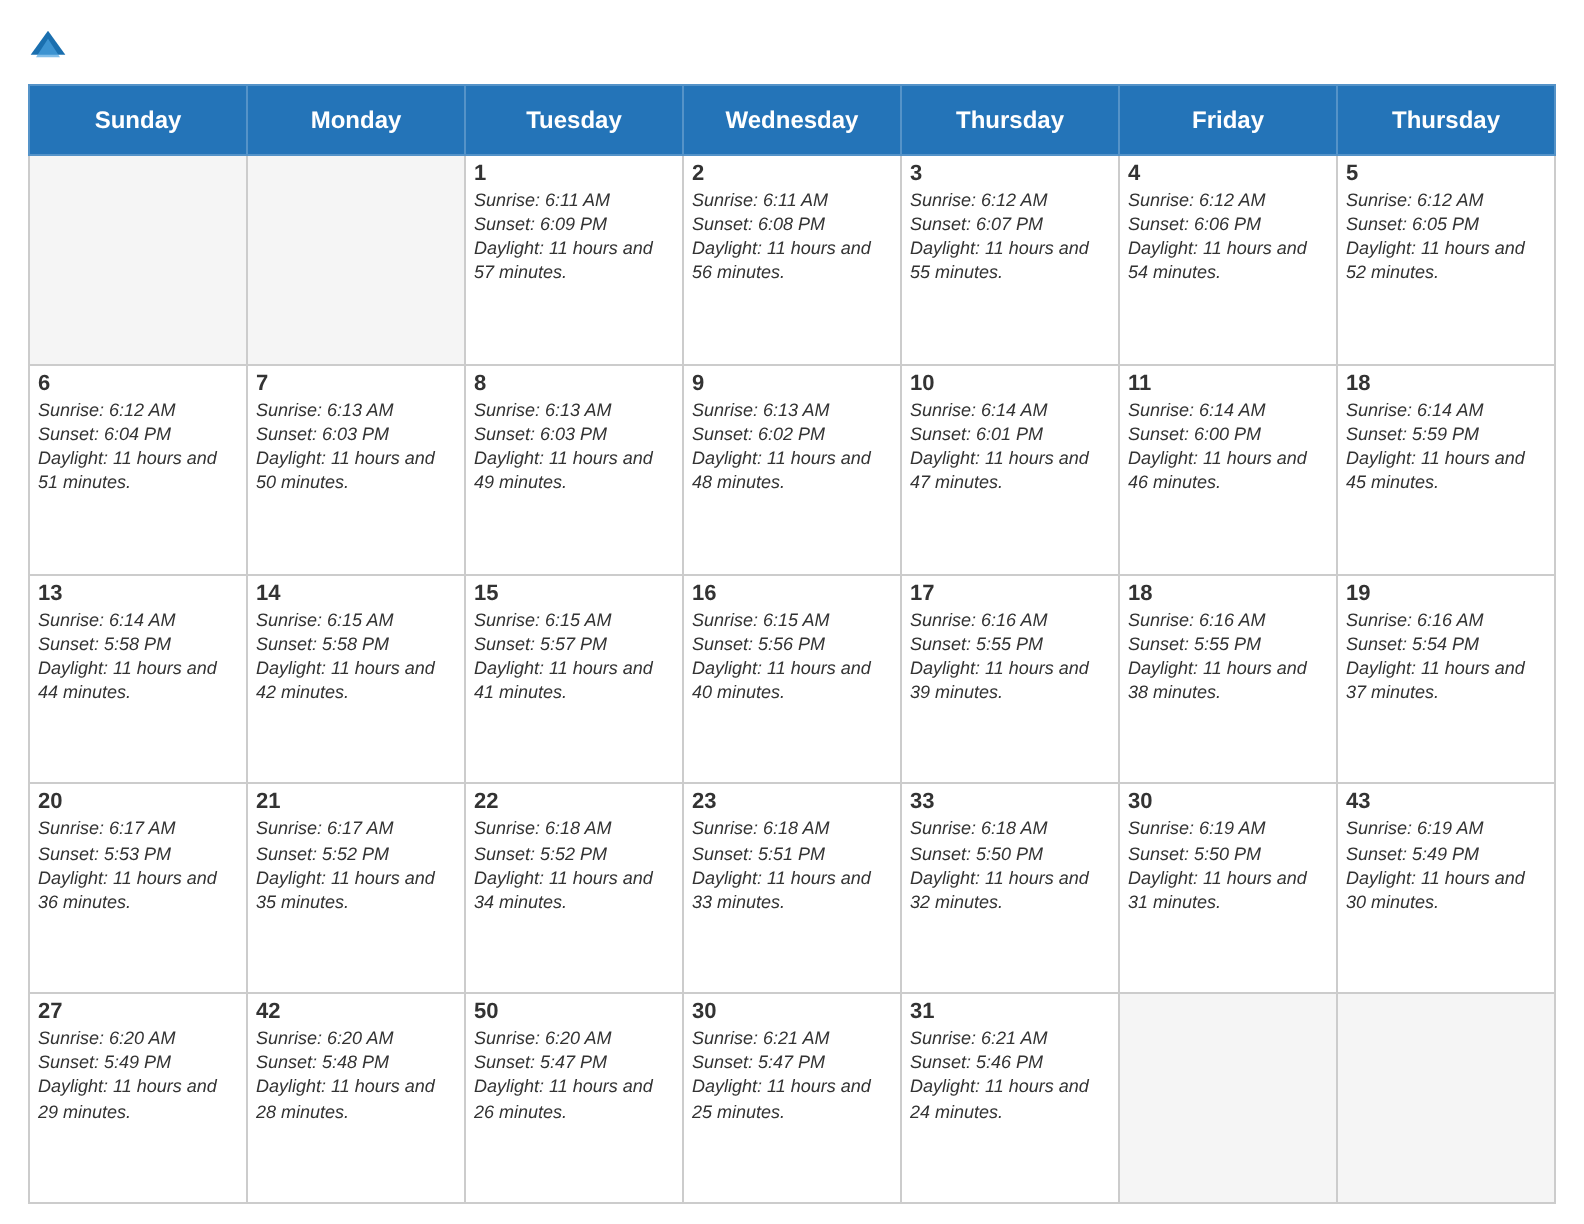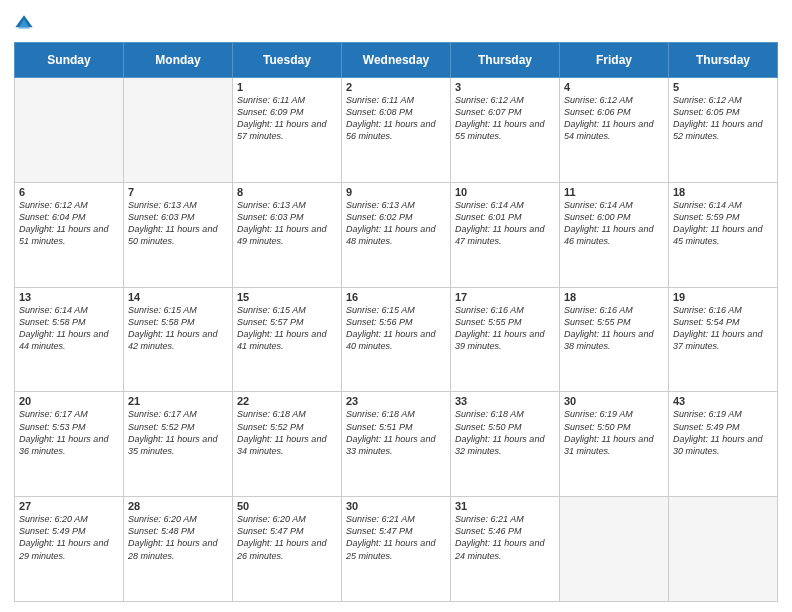--- a/index.html
+++ b/index.html
@@ -249,21 +249,21 @@
             <span class="day-num">43</span>
             <div class="day-info">Sunrise: 6:19 AM<br>Sunset: 5:49 PM<br>Daylight: 11 hours and 30 minutes.</div>
           </td>
         </tr>
         <tr>
           <td>
             <span class="day-num">27</span>
             <div class="day-info">Sunrise: 6:20 AM<br>Sunset: 5:49 PM<br>Daylight: 11 hours and 29 minutes.</div>
           </td>
           <td>
-            <span class="day-num">28</span>
+            <span class="day-num">42</span>
             <div class="day-info">Sunrise: 6:20 AM<br>Sunset: 5:48 PM<br>Daylight: 11 hours and 28 minutes.</div>
           </td>
           <td>
             <span class="day-num">50</span>
             <div class="day-info">Sunrise: 6:20 AM<br>Sunset: 5:47 PM<br>Daylight: 11 hours and 26 minutes.</div>
           </td>
           <td>
             <span class="day-num">30</span>
             <div class="day-info">Sunrise: 6:21 AM<br>Sunset: 5:47 PM<br>Daylight: 11 hours and 25 minutes.</div>
           </td>

